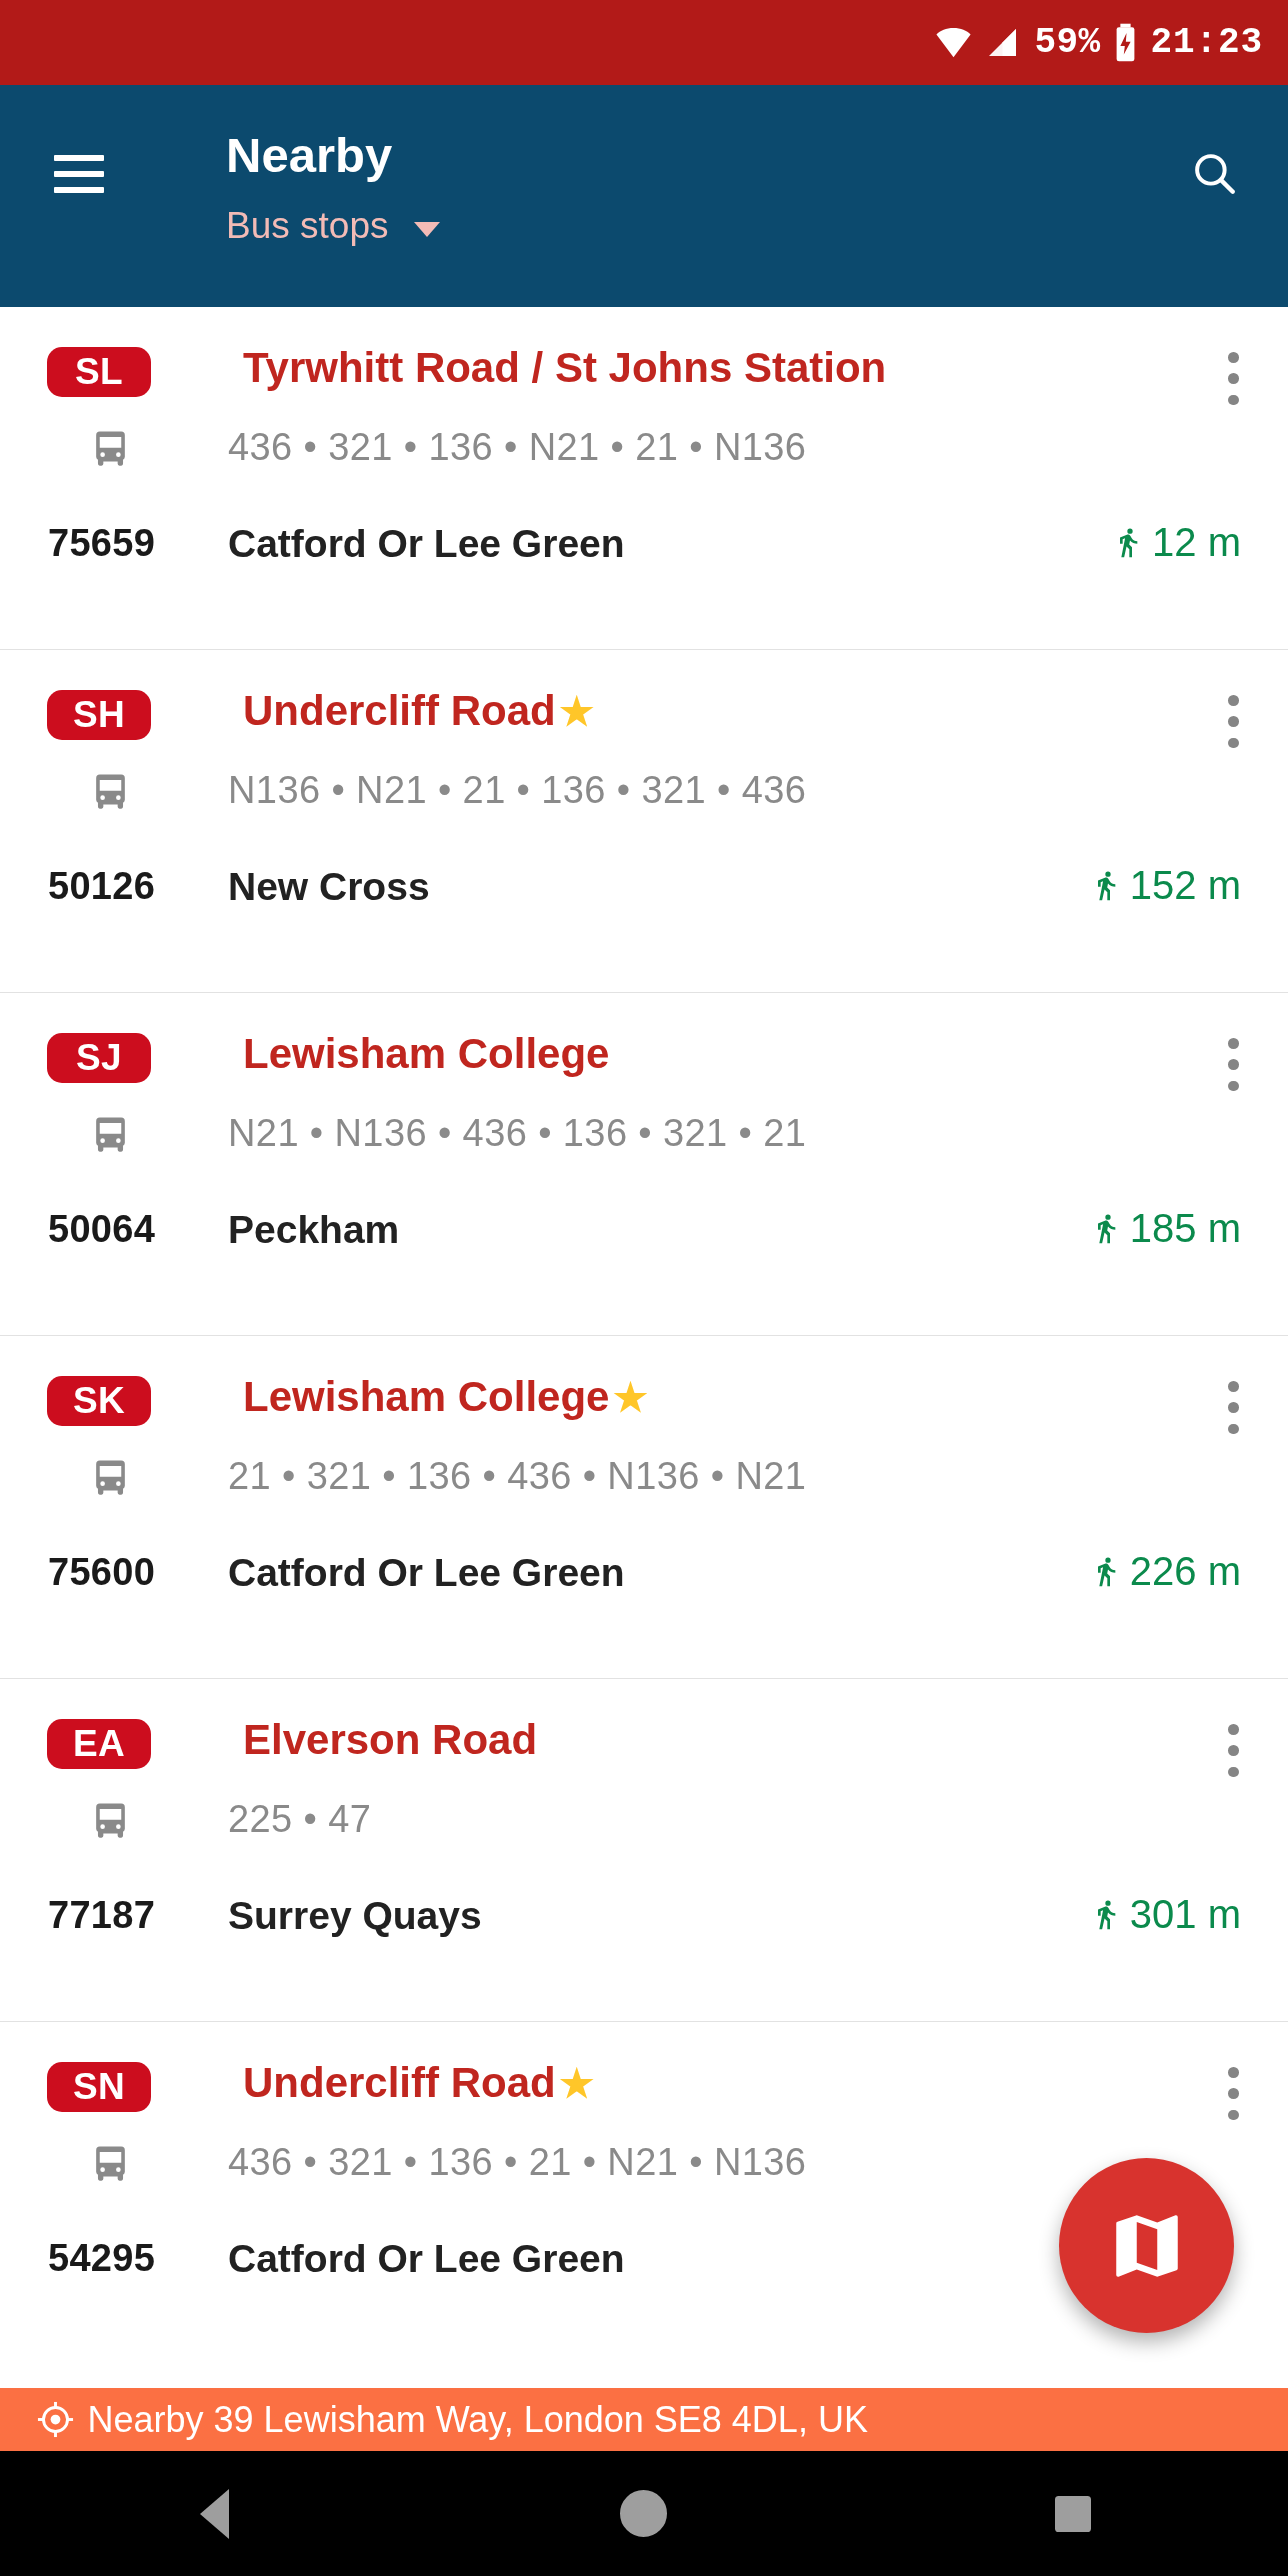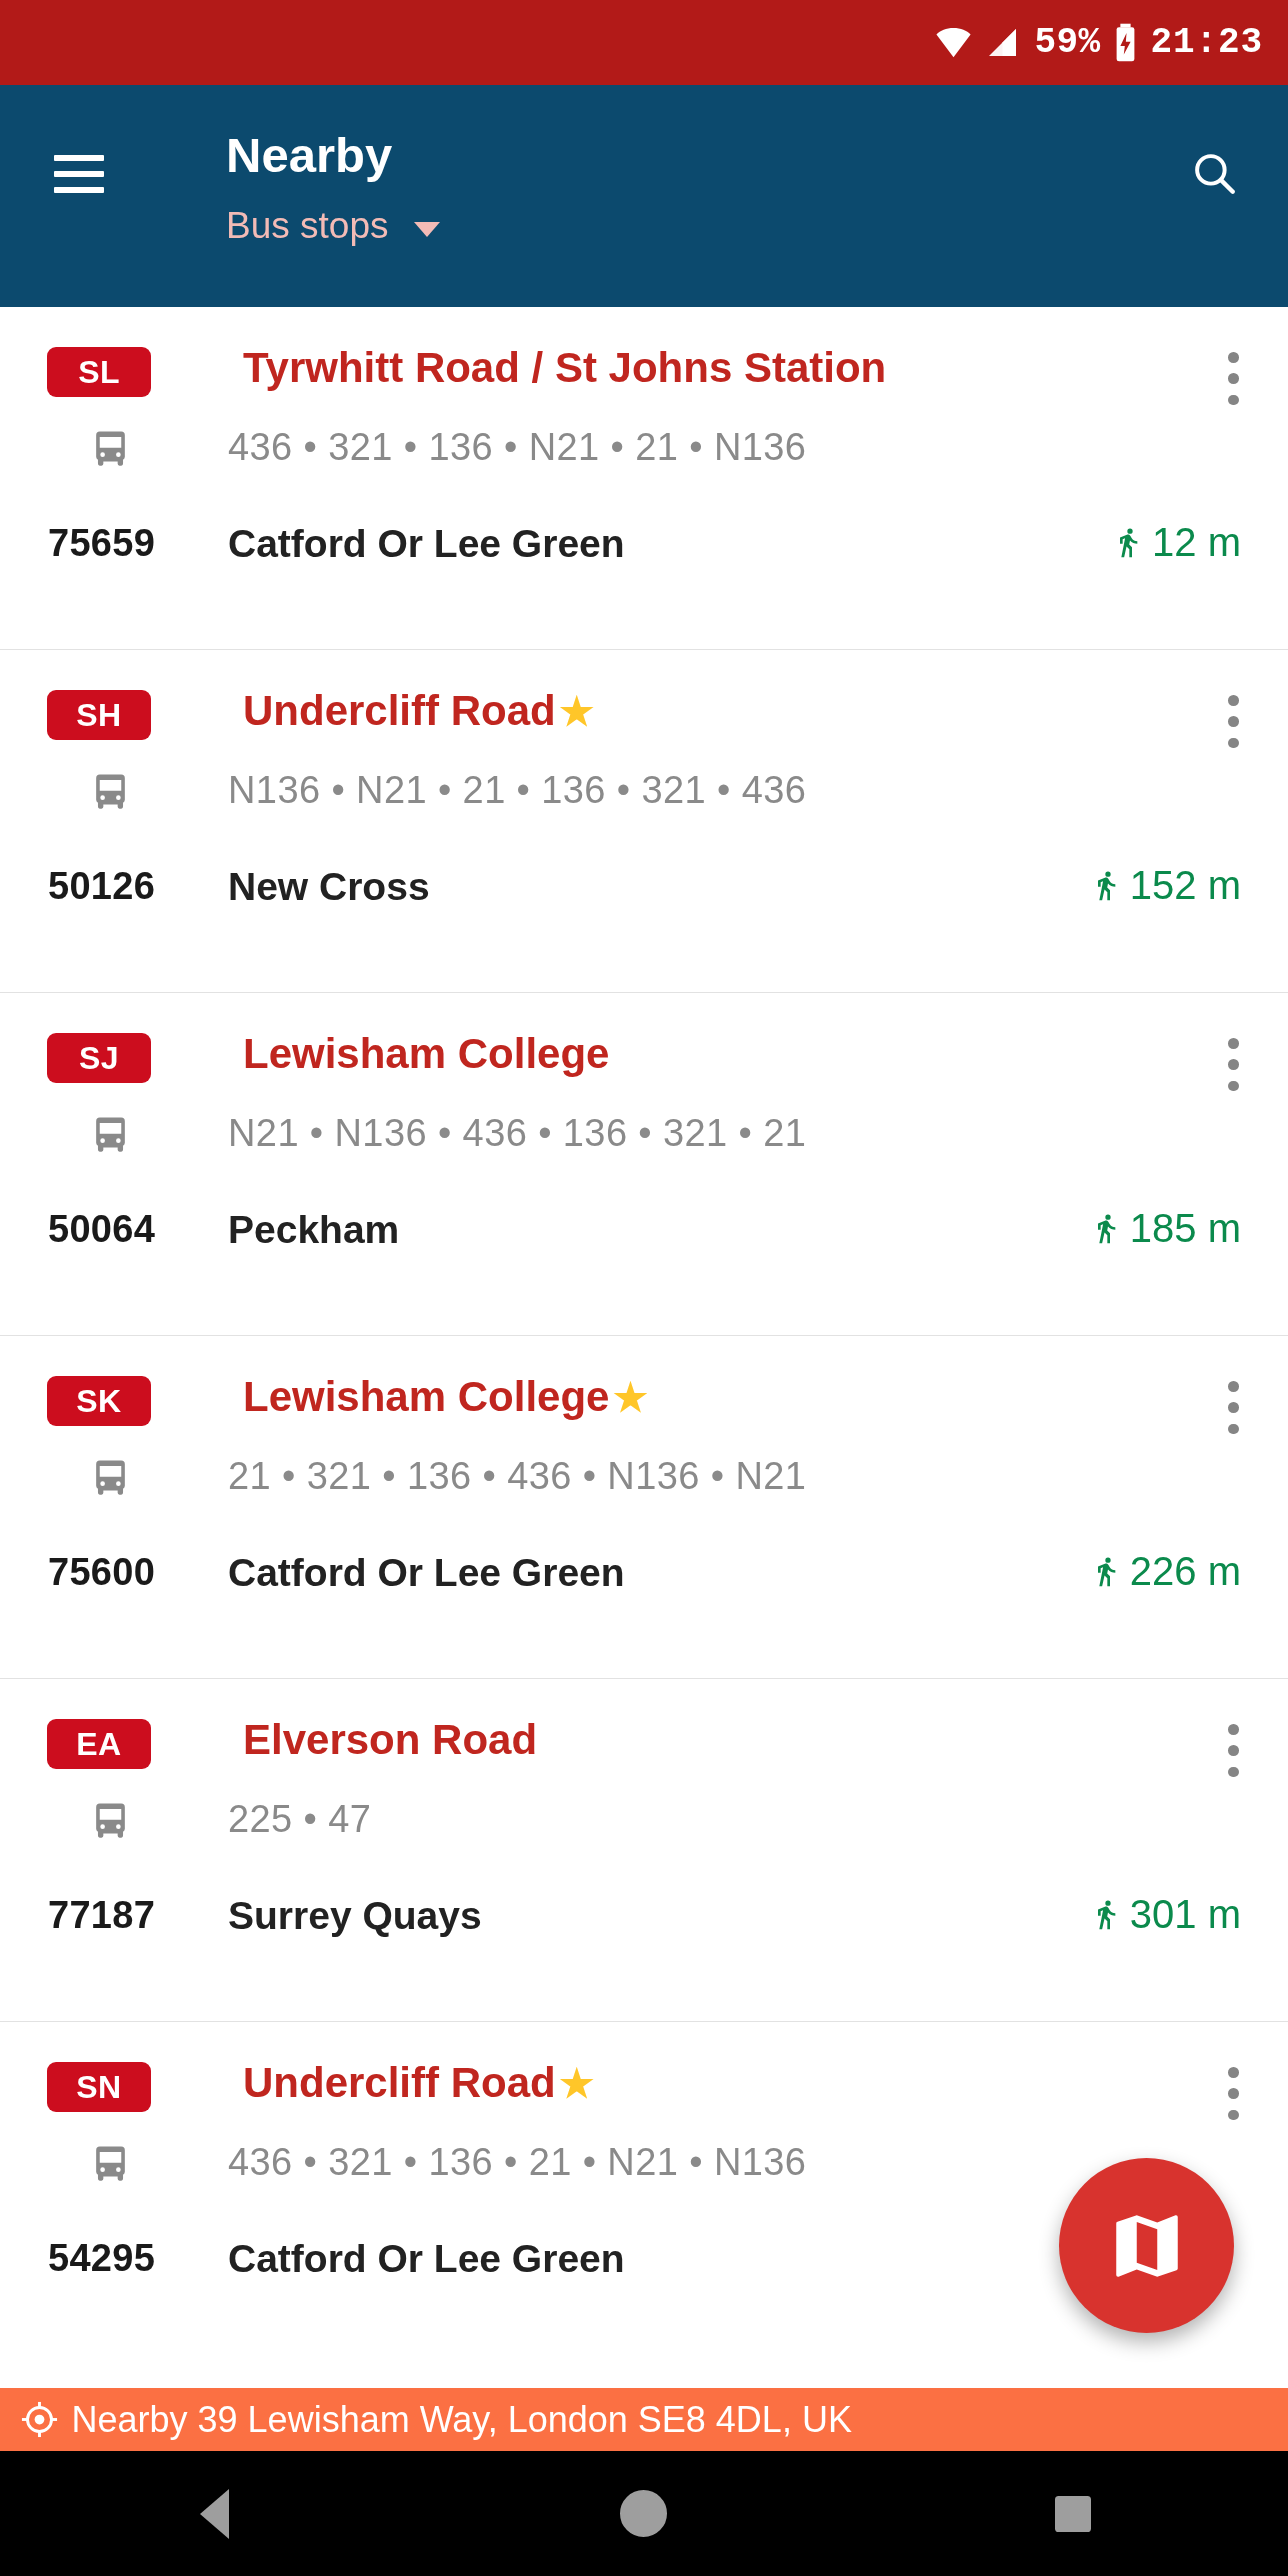--- a/index.html
+++ b/index.html
@@ -46,22 +46,22 @@
   
   .list{ background:#fff; }
   .row{
     position:relative; height:343px;
     border-bottom:1.8px solid #E2E2E2; background:#fff;
   }
   .row:last-child{ border-bottom:none;text-align:right; }
 
   .badge{
     position:absolute; left:47px; top:40px;
-    width:104px; height:50px; background:#CC0D1E; border-radius:9px;
-    color:#fff; font-size:32px; font-weight:bold;
+    width:104px; height:50px; background:#CC0D1E; border-radius:15px;
+    color:#fff; font-size:37px; font-weight:bold;
     display:flex; align-items:center; justify-content:center; letter-spacing:0.4px;
   }
   .stopname{
     position:absolute; left:243px; top:37px;
     color:#C0261F; font-size:42px; font-weight:bold; white-space:nowrap;
     display:flex; align-items:center; gap:3.6px;
   }
   .star{ font-size:39px; line-height:1; }
   .kebab{
     position:absolute; right:49px; top:45px;
@@ -93,21 +93,21 @@
     position:absolute; right:54px; bottom:243px;
     width:175px; height:175px; border-radius:50%;
     background:#D8332E;
     display:flex; align-items:center; justify-content:center;
     box-shadow:0 9px 19.7px rgba(0,0,0,.30); cursor:pointer; z-index:30;
   }
 
   
   .locbar{
     position:absolute; left:0; bottom:125px; width:1288px; height:63px;
-    background:#FB7043; display:flex; align-items:center; padding-left:20px; gap:12.5px;
+    background:#FB7043; display:flex; align-items:center; padding-left:36px; gap:12.5px;
   }
   .loctext{ color:#fff; font-size:36px; white-space:nowrap; }
 
   
   .navbar{
     position:absolute; left:0; bottom:0; width:1288px; height:125px;
     background:#000; display:flex; align-items:center; justify-content:space-around;
   }
   .nav-btn{ display:flex; align-items:center; justify-content:center; width:179px; cursor:pointer; }
   .nav-back{ width:0;height:0;border-top:25px solid transparent;border-bottom:25px solid transparent;border-right:29px solid #9E9E9E; }

